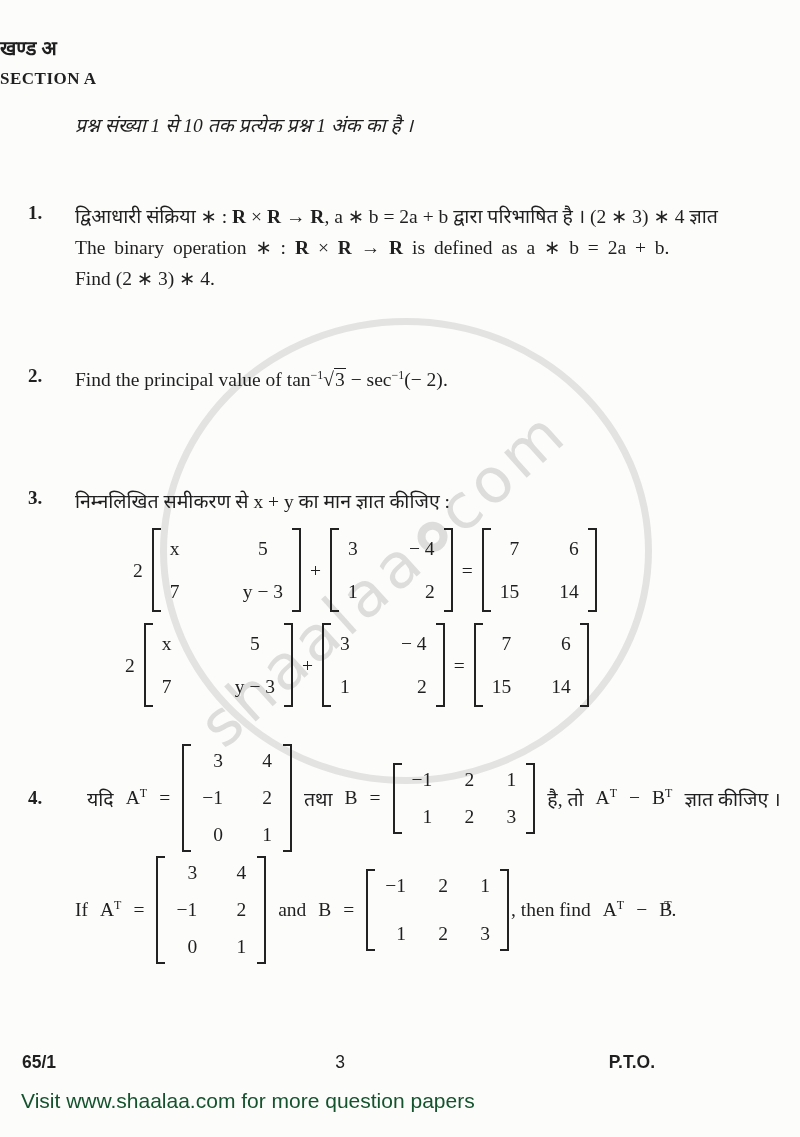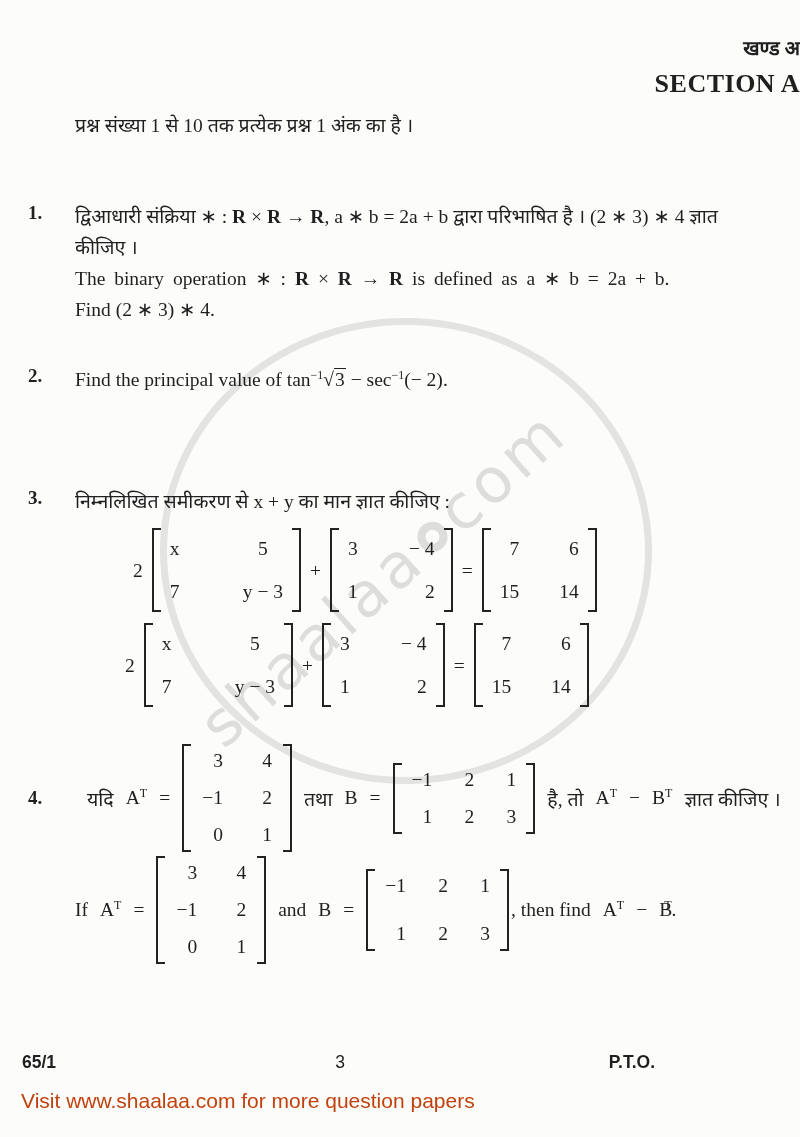--- a/index.html
+++ b/index.html
@@ -25,26 +25,26 @@
     font-size:62px; font-weight:500; letter-spacing:5px;
     color:rgba(60,60,60,0.16); white-space:nowrap; z-index:0;
   }
   .wm-dot {
     display:inline-block; width:14px; height:14px;
     border:8px solid rgba(60,60,60,0.16); border-radius:50%;
     margin:0 7px 4px 7px; vertical-align:middle;
   }
 
   
-  .h-hi { position:absolute; top:34px; left:0; width:100%; text-align:right;
+  .h-hi { position:absolute; top:34px; left:0; width:100%; text-align:left;
           font-weight:bold; font-size:20px; z-index:1; }
-  .h-en { position:absolute; top:69px; left:0; width:100%; text-align:right;
-          font-weight:bold; font-size:26px; letter-spacing:0.5px; z-index:1; }
+  .h-en { position:absolute; top:69px; left:0; width:100%; text-align:left;
+          font-weight:bold; font-size:17px; letter-spacing:0.5px; z-index:1; }
   .instructions { position:absolute; top:111px; left:75px; right:30px;
-          font-size:19.5px; line-height:29px; z-index:1; }
+          font-style:italic; font-size:19.5px; line-height:29px; z-index:1; }
 
   
   .q { position:absolute; left:0; width:800px; z-index:1; }
   .qnum { position:absolute; left:28px; top:1px; font-weight:bold; font-size:19px; }
   .qbody { margin-left:75px; margin-right:24px; font-size:19.5px; line-height:31px;font-family:Liberation Serif, serif; }
   .en-block { margin-top:0; }
   .wsp { word-spacing:4px; }
   .bf { font-weight:bold; }
   sup { font-size:12px; line-height:0; }
   .rootval { border-top:1.5px solid #1f1f1f; padding:0 1px; }
@@ -76,42 +76,41 @@
   .indent75 { padding-left:75px; }
 
   
   .footer { position:absolute; top:1052px; left:0; width:680px; height:22px;
             font-family:"Liberation Sans","DejaVu Sans",sans-serif; font-size:17.5px; z-index:1; }
   .f-left  { position:absolute; left:22px; font-weight:700; }
   .f-center{ position:absolute; left:50%; transform:translateX(-50%); font-weight:400; }
   .f-right { position:absolute; right:25px; font-weight:700;padding-left:20px; }
   .banner { position:absolute; top:1089px; left:21px;
             font-family:"Liberation Sans","DejaVu Sans",sans-serif;
-            font-size:21px; color:#c2410c; z-index:1; }
+            font-size:21px; color:#14532d; z-index:1; }
 </style>
 </head>
 <body>
 
 <div class="page">
 
   <div class="wm-circle"></div>
   <div class="wm-text"><span>shaalaa</span><span class="wm-dot"></span><span>com</span></div>
 
   <div class="h-hi">खण्ड अ</div>
   <div class="h-en">SECTION A</div>
 
   <div class="instructions">
     <div>प्रश्न संख्या 1 से 10 तक प्रत्येक प्रश्न 1 अंक का है ।</div>
   </div>
 
   <div class="q" style="top:201px">
     <div class="qnum">1.</div>
     <div class="qbody">
       <div><span>द्विआधारी संक्रिया ∗ : </span><span class="bf">R</span><span> × </span><span class="bf">R</span><span> → </span><span class="bf">R</span><span>, a ∗ b = 2a + b द्वारा परिभाषित है ।  (2 ∗ 3) ∗ 4 ज्ञात</span></div>
-      <div>कीजिए ।</div>
       <div class="en-block">
         <div class="wsp"><span>The binary operation ∗ : </span><span class="bf">R</span><span> × </span><span class="bf">R</span><span> → </span><span class="bf">R</span><span> is defined as a ∗ b = 2a + b.</span></div>
         <div>Find (2 ∗ 3) ∗ 4.</div>
       </div>
     </div>
   </div>
 
   <div class="q" style="top:364px">
     <div class="qnum">2.</div>
     <div class="qbody">

